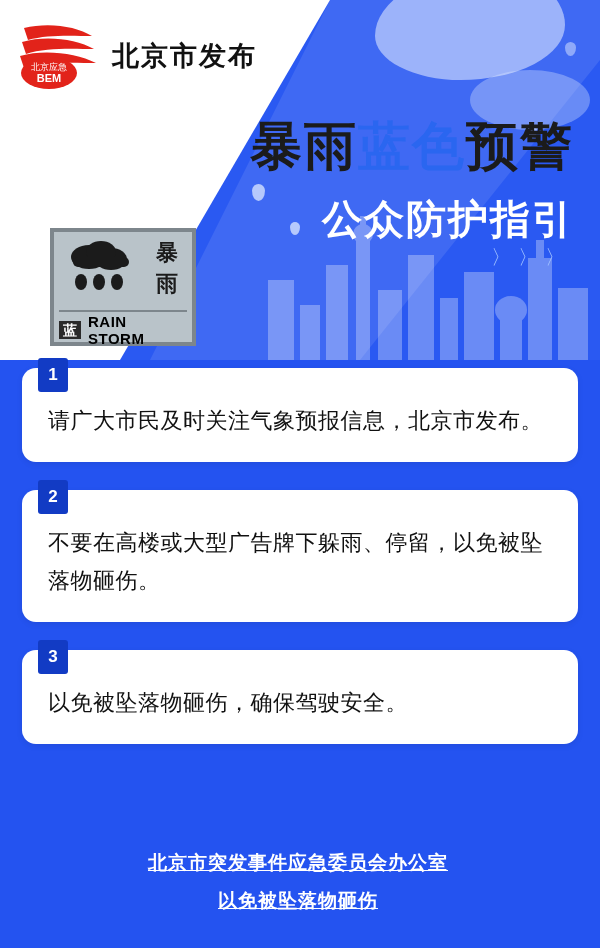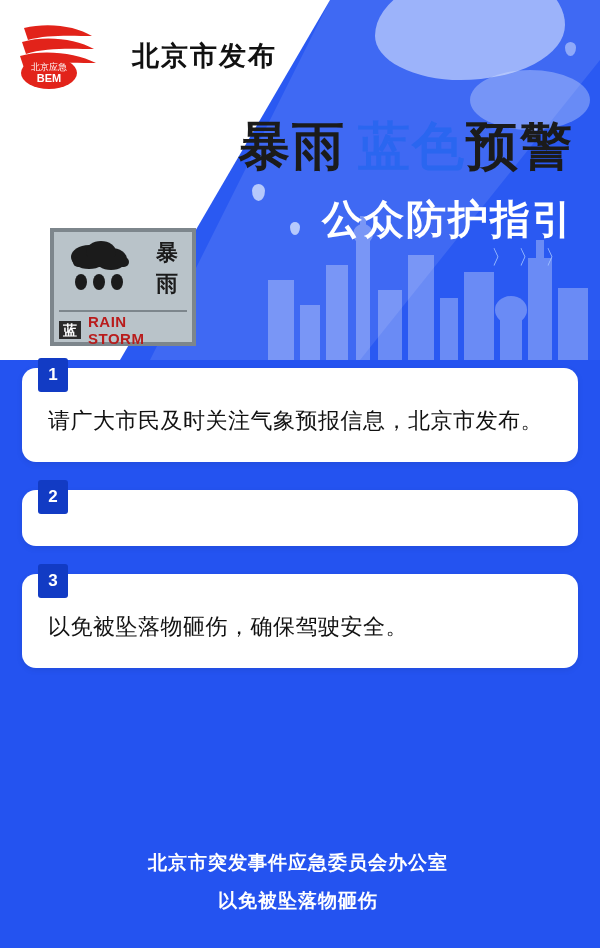--- a/index.html
+++ b/index.html
@@ -71,21 +71,21 @@
     width: 340px; height: 150px;
     opacity: 0.30;
   }
 
   
   .brand {
     position: absolute;
     left: 18px; top: 20px;
     display: flex;
     align-items: center;
-    gap: 28px;
+    gap: 8px;
     z-index: 6;
   }
   .brand-logo {
     width: 86px; height: 72px;
     position: relative;
   }
   .brand-title {
     font-size: 27px;
     font-weight: bold;
     color: #111111;
@@ -97,21 +97,21 @@
   .title-main {
     position: absolute;
     right: 26px; top: 112px;
     font-size: 52px;
     font-weight: bold;
     letter-spacing: 2px;
     color: #1b1b1b;
     white-space: nowrap;
     z-index: 5;
   }
-  .title-main .hl { color: #2a66f0; margin-left: 12px; }
+  .title-main .hl { color: #2a66f0; }
   .title-sub {
     position: absolute;
     right: 26px; top: 192px;
     font-size: 40px;
     font-weight: bold;
     letter-spacing: 2px;
     color: #ffffff;
     white-space: nowrap;
     z-index: 5;
   }
@@ -176,21 +176,21 @@
     background: #2b2b2b;
     color: #ffffff;
     font-size: 14px;
     font-weight: bold;
     padding: 2px 4px;
     line-height: 1;
   }
   .warn-en {
     font-size: 15px;
     font-weight: bold;
-    color: #b91c1c;
+    color: #000000;
     letter-spacing: 0.5px;
   }
 
   
   .cards {
     position: absolute;
     left: 0; top: 368px;
     width: 600px;
   }
   .card {
@@ -222,20 +222,21 @@
     letter-spacing: 0.5px;
   }
 
   
   .footer {
     position: absolute;
     left: 0; bottom: 28px;
     width: 596px;
     text-align: center;
     color: #ffffff;
+    text-decoration: underline;
   }
   .footer-line {
     font-size: 19px;
     font-weight: bold;
     letter-spacing: 1px;
     line-height: 38px;
   }
 </style>
 </head>
 <body>
@@ -322,20 +323,21 @@
     </div>
   </div>
 
   <div class="cards">
     <div class="card">
       <div class="card-num">1</div>
       <div class="card-text">请广大市民及时关注气象预报信息，北京市发布。</div>
     </div>
     <div class="card">
       <div class="card-num">2</div>
+      <div class="card-text">不要在高楼或大型广告牌下躲雨、停留，以免被坠落物砸伤。</div>
     </div>
     <div class="card">
       <div class="card-num">3</div>
       <div class="card-text">以免被坠落物砸伤，确保驾驶安全。</div>
     </div>
   </div>
 
   <div class="footer">
     <div class="footer-line">北京市突发事件应急委员会办公室</div>
     <div class="footer-line">以免被坠落物砸伤</div>

